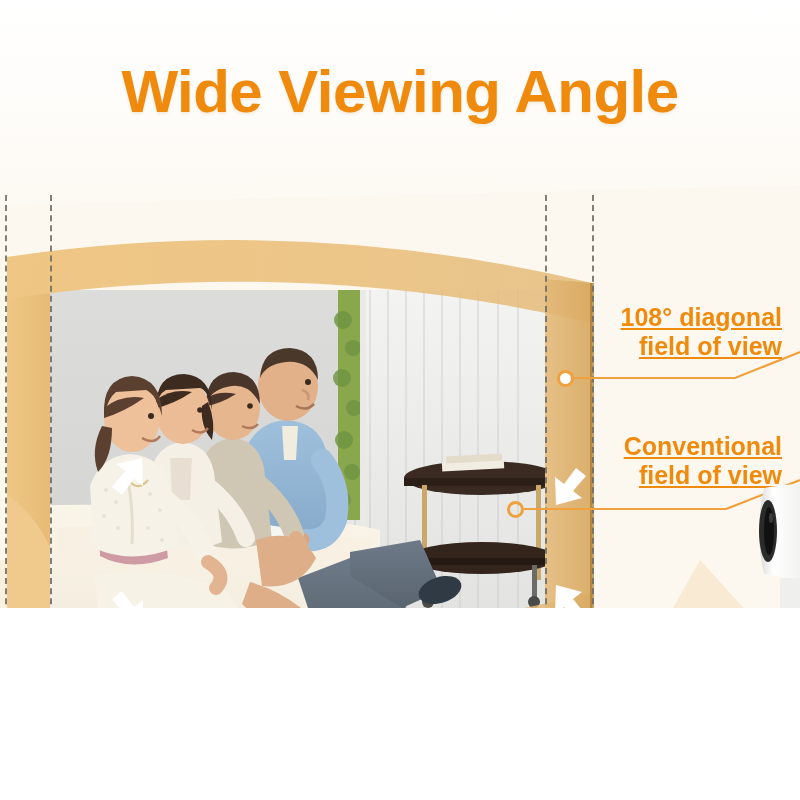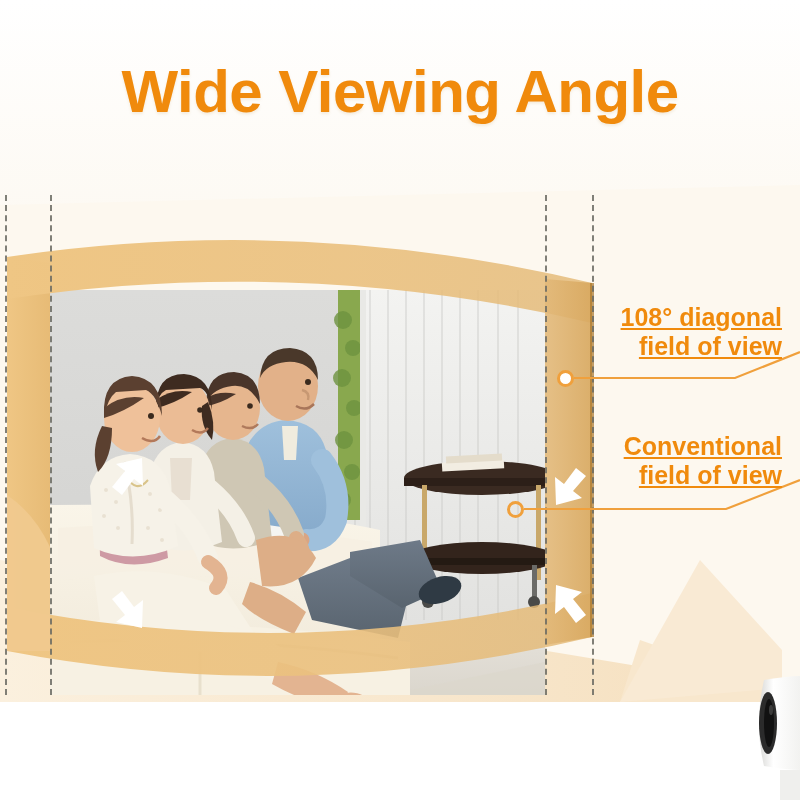--- a/index.html
+++ b/index.html
@@ -1,19 +1,19 @@
 <!DOCTYPE html>
 <html><head>
 <meta charset="utf-8">
 <title>Wide Viewing Angle</title>
 <style>
   html,body{margin:0;padding:0;background:#fff;}
   body{width:800px;height:800px;overflow:hidden;
        font-family:"Liberation Sans","DejaVu Sans",sans-serif;}
-  #stage{position:relative;width:800px;height:800px;background:#14532d;overflow:hidden;}
+  #stage{position:relative;width:800px;height:608px;background:#14532d;overflow:hidden;}
 
   
   .beam{position:absolute;left:0;top:0;width:800px;height:800px;}
 
   
   .title{
     position:absolute;left:0;top:62px;width:800px;text-align:center;
     font-size:60px;font-weight:bold;letter-spacing:-0.5px;
     color:#F08A0C;line-height:1;
     text-shadow:0 2px 3px rgba(180,120,40,.13);

